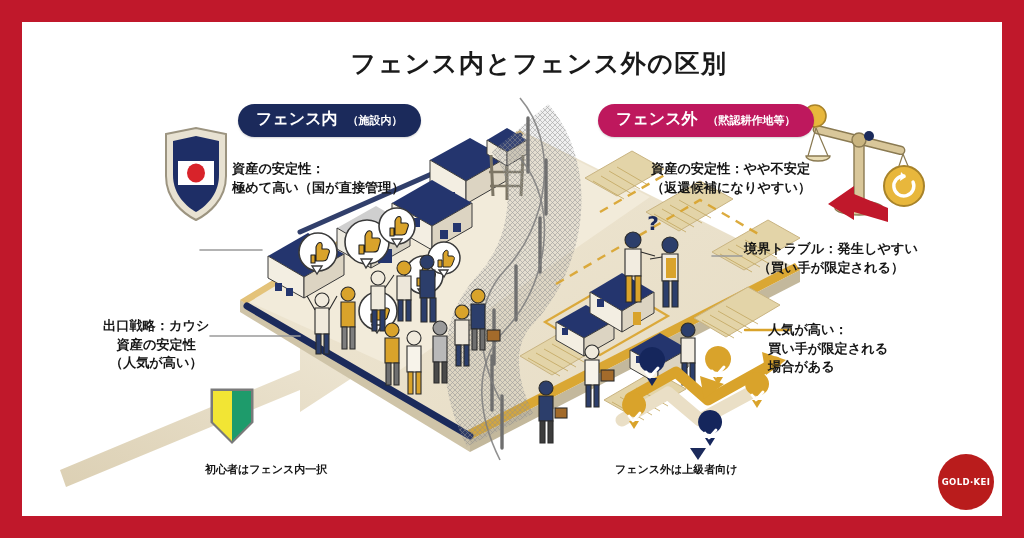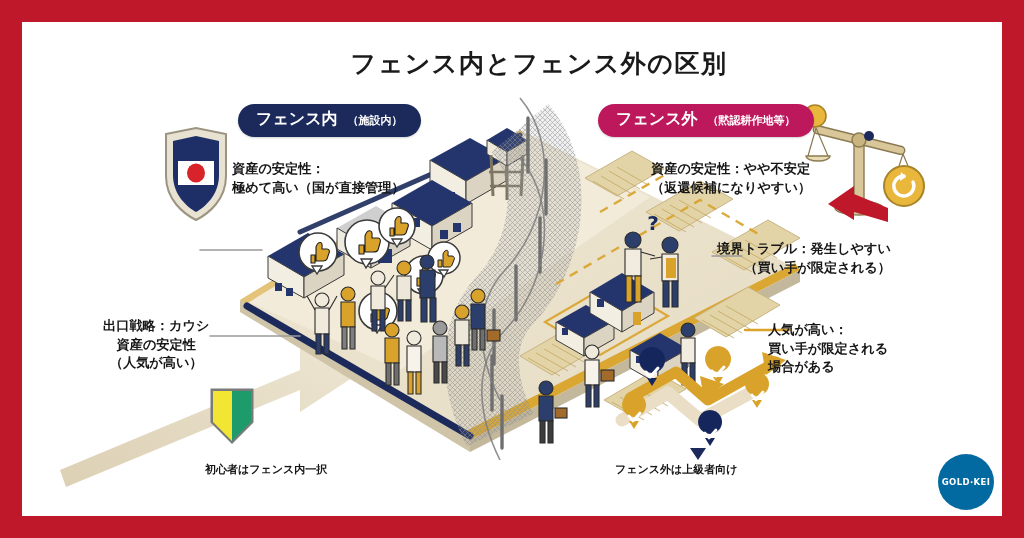--- a/index.html
+++ b/index.html
@@ -44,32 +44,32 @@
   .pill-out{left:598px;top:104px;background:#be185d;color:#fff;}
 
   
   .note{position:absolute;z-index:31;color:#161616;font-size:13.2px;
         font-weight:bold;line-height:1.42;white-space:nowrap;}
 
   .n-in-stab{left:232px;top:160px;}
   .n-in-bnd {left:113px;top:236px;}
   .n-in-exit{left:103px;top:317px;text-align:center;}
   .n-out-stab{left:651px;top:160px;text-align:left;}
-  .n-out-bnd {left:717px;top:240px;text-align:right;}
+  .n-out-bnd {left:744px;top:240px;text-align:center;}
   .n-out-exit{left:768px;top:321px;}
 
   
   .caption{position:absolute;z-index:31;font-size:11px;font-weight:bold;color:#161616;white-space:nowrap;}
   .cap-left{left:205px;top:462px;}
   .cap-right{left:615px;top:462px;}
 
   
   .logo{
     position:absolute;right:30px;bottom:28px;width:56px;height:56px;
-    border-radius:50%;background:#0369a1;
+    border-radius:50%;background:#b91c1c;
     display:flex;align-items:center;justify-content:center;
     color:#fff;font-size:8.5px;font-weight:bold;letter-spacing:.4px;
     z-index:40;
   }
 
   
   .art{position:absolute;left:0;top:0;width:1024px;height:538px;z-index:10;}
 
   .scene-txt{font-family:"DejaVu Sans","Liberation Sans",sans-serif;}
 </style>

